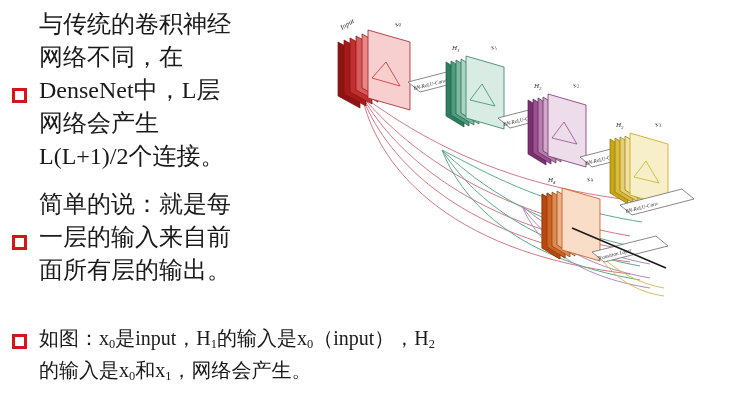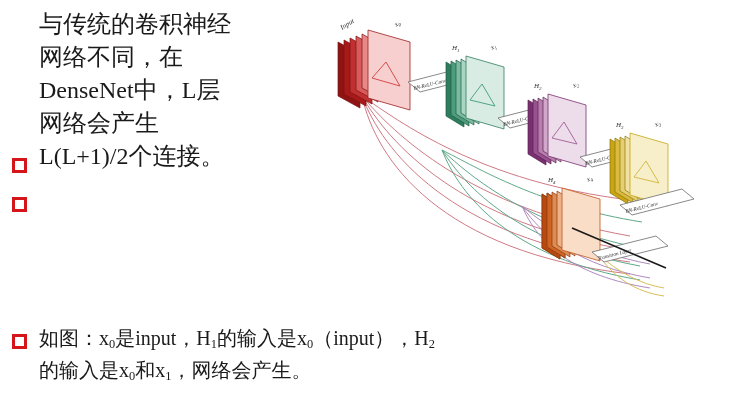--- a/index.html
+++ b/index.html
@@ -5,21 +5,21 @@
   html,body{margin:0;padding:0;background:#ffffff;}
   body{
     width:729px;height:416px;position:relative;overflow:hidden;
     font-family:"Liberation Serif","DejaVu Serif",serif;
     color:#111111;
   }
   .slide{position:absolute;inset:0;}
 
   
   .bullets{position:absolute;left:0;top:0;width:345px;}
-  .bullet{position:relative;display:flex;align-items:flex-end;}
+  .bullet{position:relative;display:flex;align-items:center;}
   .bullet .marker{
     flex:0 0 auto;width:15px;height:15px;box-sizing:border-box;
     border:3px solid #d6151a;background:#ffffff;
     margin-right:12px;
   }
   .bullet .btext{
     font-size:24px;line-height:33px;letter-spacing:0px;
     color:#1a1a1a;white-space:pre-line;
   }
   #bullet-1{left:12px;top:8px;}
@@ -51,20 +51,23 @@
       <span class="marker"></span>
       <span class="btext">与传统的卷积神经
 网络不同，在
 DenseNet中，L层
 网络会产生
 L(L+1)/2个连接。</span>
     </div>
 
     <div class="bullet" id="bullet-2">
       <span class="marker"></span>
+      <span class="btext">简单的说：就是每
+一层的输入来自前
+面所有层的输出。</span>
     </div>
 
   </div>
 
   <div class="bullet-wide">
     <span class="marker"></span>
     <span class="btext"><span>如图：x</span><sub>0</sub><span>是input，H</span><sub>1</sub><span>的输入是x</span><sub>0</sub><span>（input），H</span><sub>2</sub><br><span>的输入是x</span><sub>0</sub><span>和x</span><sub>1</sub><span>，网络会产生。</span></span>
   </div>
 
   <div class="diagram">

